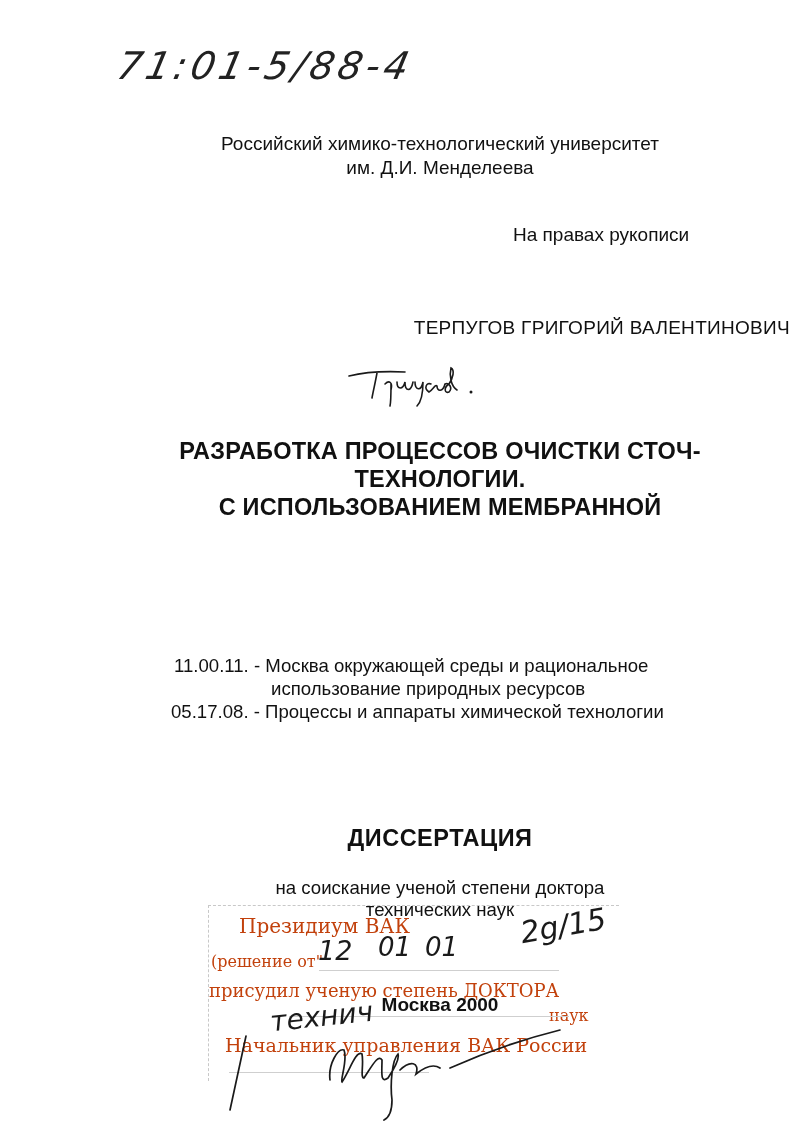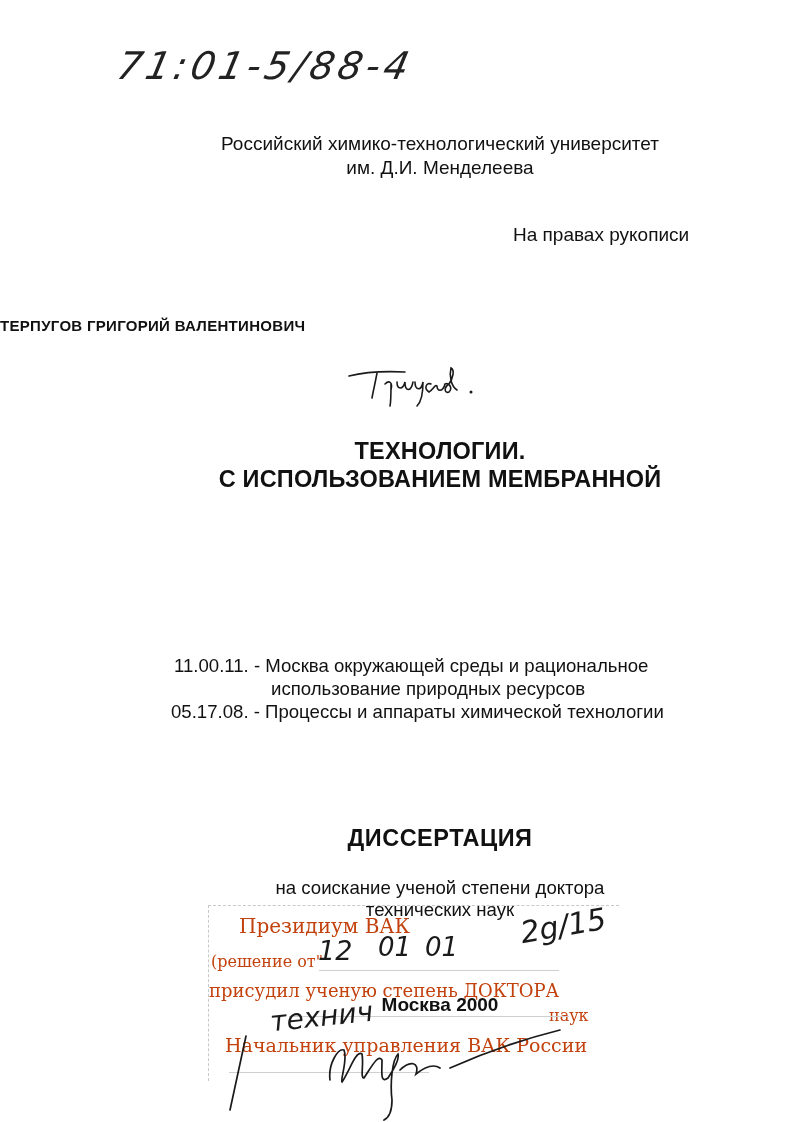--- a/index.html
+++ b/index.html
@@ -8,21 +8,21 @@
       font-family: "Liberation Sans", "DejaVu Sans", sans-serif; color: #111;
     }
     .abs { position: absolute; }
     .hand { font-family: "DejaVu Sans", sans-serif; font-style: italic; color: #1a1a1a; }
     .catalog {
       left: 118px; top: 44px; font-size: 38px; letter-spacing: 4px;
       font-weight: 300; transform: skewX(-12deg); color: #222;
     }
     .univ { left: 0; width: 880px; top: 132px; text-align: center; font-size: 19px; line-height: 24px; }
     .manuscript { left: 513px; top: 224px; font-size: 19px; }
-    .author { left: 0; width: 790px; top: 317px; text-align: left; font-size: 15px; font-weight: bold; letter-spacing: 0.3px; }
+    .author { left: 0; width: 790px; top: 317px; text-align: right; font-size: 19px; font-weight: normal; letter-spacing: 0.3px; }
     .signature { left: 345px; top: 362px; width: 190px; height: 46px; }
     .title {
       left: 140px; width: 600px; top: 437px; text-align: center;
       font-size: 23.5px; line-height: 28px; font-weight: bold; letter-spacing: 0.2px;
     }
     .spec { font-size: 18.6px; line-height: 23px; }
     .spec1 { left: 174px; top: 654px; }
     .spec1b { left: 271px; top: 677px; }
     .spec2 { left: 171px; top: 700px; }
     .diss { left: 0; width: 880px; top: 825px; text-align: center; font-size: 23.5px; font-weight: bold; letter-spacing: 0.5px; }
@@ -48,20 +48,21 @@
 <div class="abs manuscript">На правах рукописи</div>
 
 <div class="abs author">ТЕРПУГОВ ГРИГОРИЙ ВАЛЕНТИНОВИЧ</div>
 
 <svg class="abs signature" viewBox="0 0 190 46">
   <path d="M4 14 C20 10 40 9 60 10 M32 11 C30 22 28 30 27 36 M40 22 C44 18 48 20 46 28 M46 22 C46 32 46 40 45 44 M52 20 C52 28 58 28 60 20 C60 30 66 30 68 20 M70 20 C70 28 76 30 78 20 C78 30 76 40 72 44 M86 22 C82 20 78 26 84 30 C88 28 90 22 92 24 C92 30 98 30 100 22 C104 20 108 26 104 30 C100 32 98 26 104 22 C108 16 110 8 106 6 C104 14 106 24 112 28" stroke="#1a1a1a" stroke-width="1.6" fill="none" stroke-linecap="round"></path>
   <circle cx="126" cy="30" r="1.5" fill="#1a1a1a"></circle>
 </svg>
 
 <div class="abs title">
+  <div>РАЗРАБОТКА ПРОЦЕССОВ ОЧИСТКИ СТОЧ-</div>
   <div>ТЕХНОЛОГИИ.</div>
   <div>С ИСПОЛЬЗОВАНИЕМ МЕМБРАННОЙ</div>
 </div>
 
 <div class="abs spec spec1">
   <span>11.00.11.</span>
   <span>- Москва окружающей среды и рациональное</span>
 </div>
 <div class="abs spec spec1b">использование природных ресурсов</div>
 <div class="abs spec spec2">

